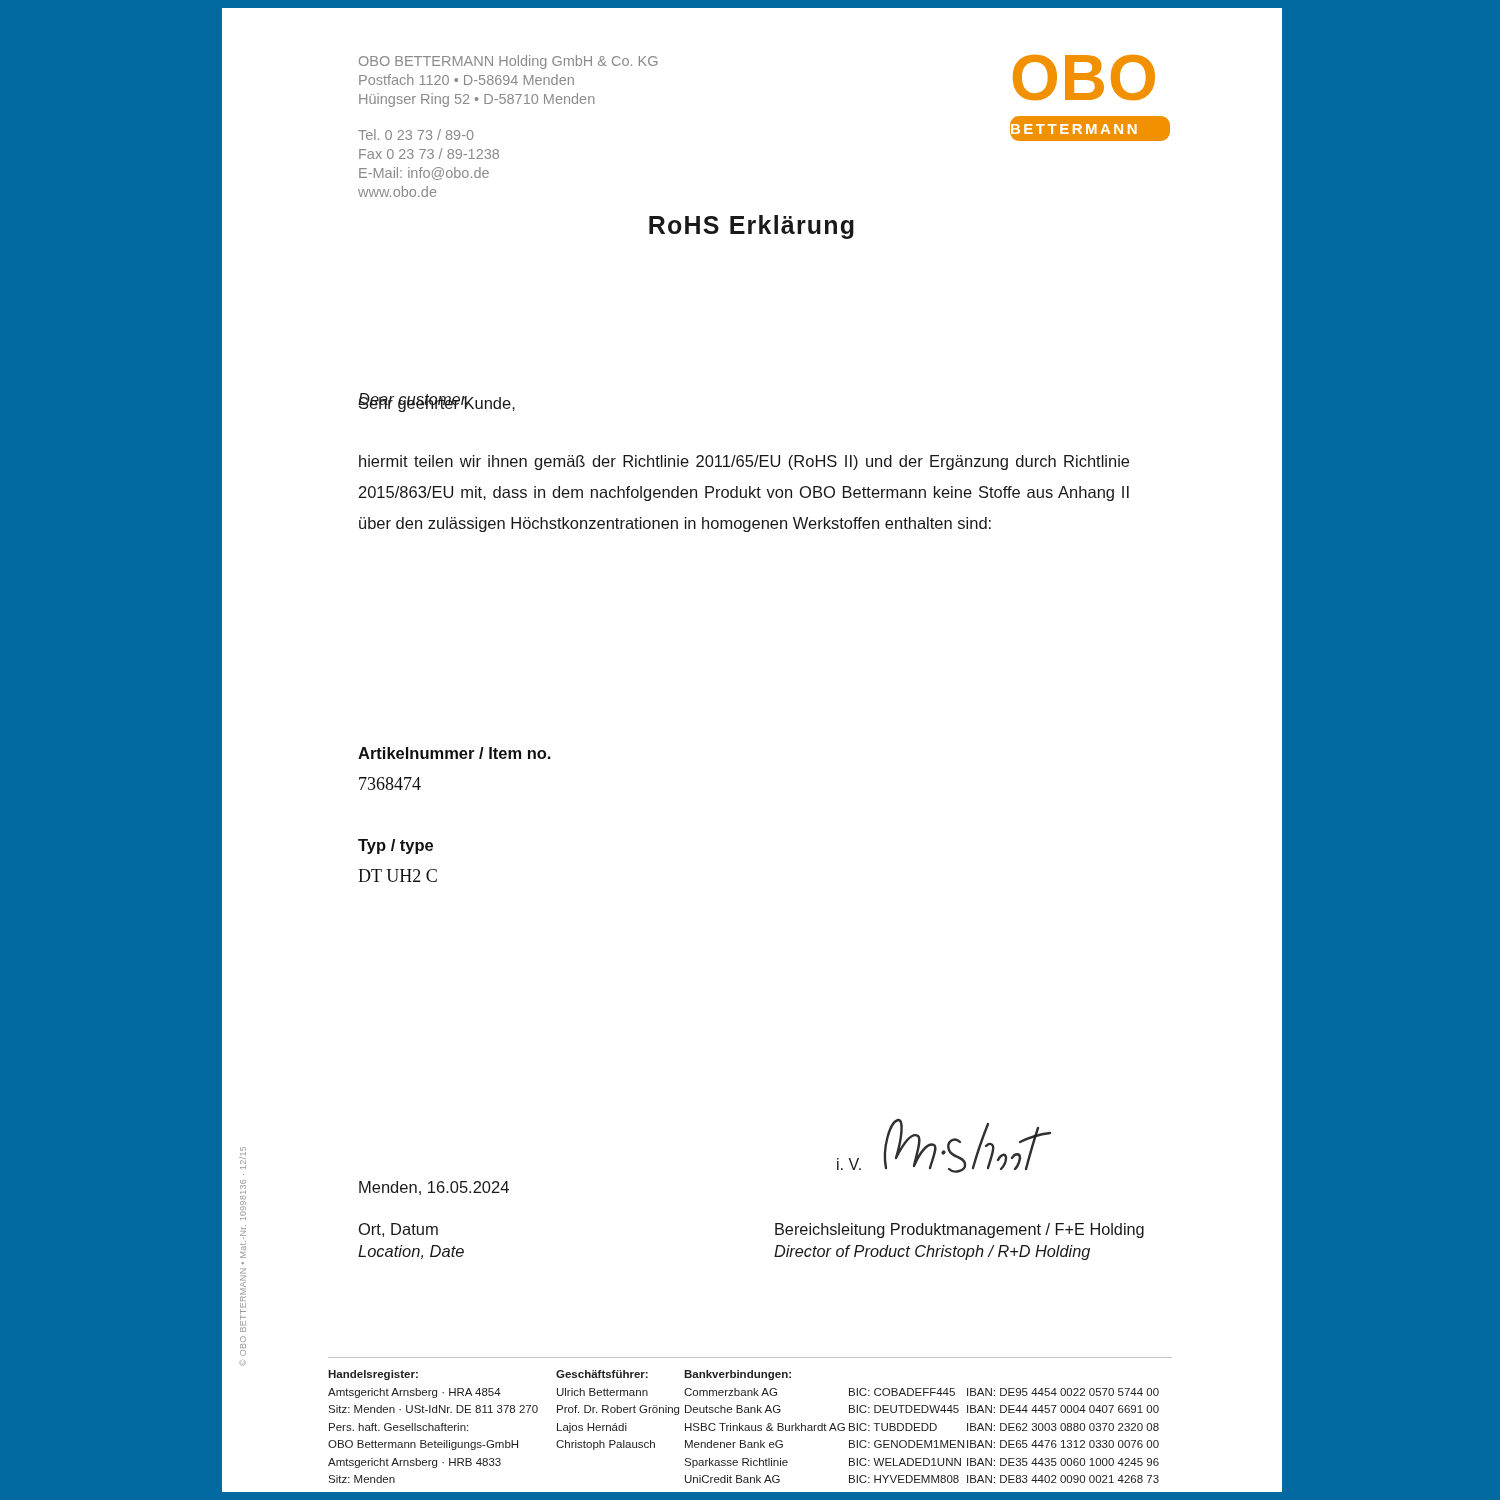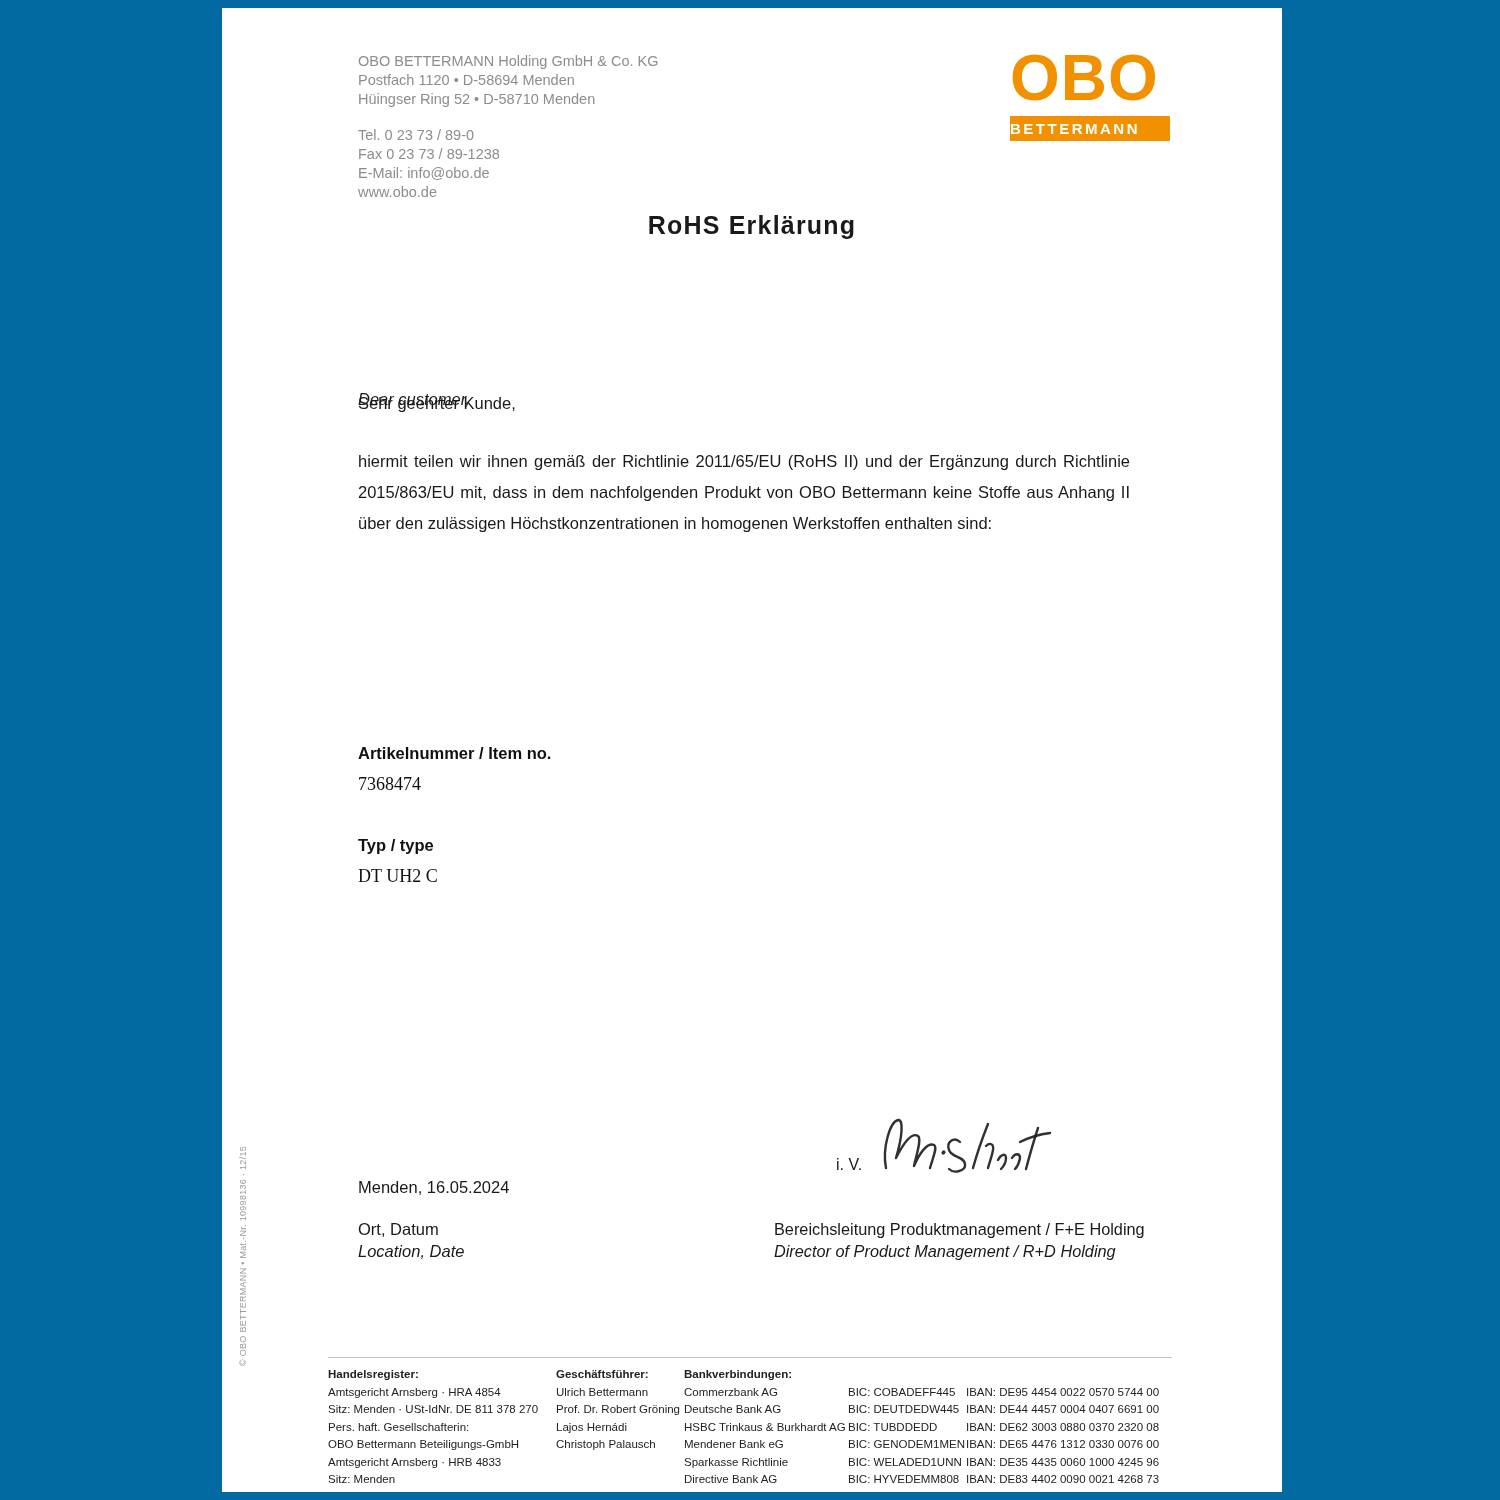--- a/index.html
+++ b/index.html
@@ -9,21 +9,21 @@
   .page { position:absolute; left:222px; top:8px; width:1060px; height:1484px; background:#ffffff; }
   .abs { position:absolute; }
 
   
   .sender { left:136px; top:44px; font-size:14.5px; line-height:19px; color:#8d8d8d; }
   .sender .contact { margin-top:17px; }
 
   
   .logo { left:788px; top:40px; width:160px; text-align:left; }
   .wordmark { font-size:64px; font-weight:700; color:var(--accent); line-height:0.95; letter-spacing:1px; }
-  .logobar { margin-top:7px; background:var(--accent); color:#ffffff; font-size:15px; font-weight:700; letter-spacing:2.5px; padding:4px 0; }
+  .logobar { margin-top:7px; background:var(--accent); color:#ffffff; font-size:15px; font-weight:700; letter-spacing:2.5px; padding:4px 0;border-radius:9px; }
 
   
   .title { top:202px; left:0; width:100%; text-align:center; color:#1a1a1a; font-size:25px; font-weight:700; line-height:31px; letter-spacing:1.2px; }
   .title .t-en { font-style:italic; }
 
   .bodytext { color:#1a1a1a; font-size:16.5px; }
   .sal-de { left:136px; top:350px;margin-top:36px; }
   .sal-en { left:136px; top:382px; font-style:italic; }
 
   .para { left:136px; width:772px; line-height:31px; text-align:justify; }
@@ -103,21 +103,21 @@
       <path d="M124,52 C127,46 132,45 132,50 C132,55 129,59 127,61"></path>
       <path d="M138,50 C141,45 146,45 146,50 C145,56 143,59 141,61"></path>
       <path d="M152,61 C156,46 160,32 164,20"></path>
       <path d="M146,34 C156,29 168,26 176,25"></path>
     </svg>
 
     <div class="abs bodytext date-line">Menden, 16.05.2024</div>
     <div class="abs bodytext date-label-de">Ort, Datum</div>
     <div class="abs bodytext date-label-en">Location, Date</div>
     <div class="abs bodytext role-de">Bereichsleitung Produktmanagement / F+E Holding</div>
-    <div class="abs bodytext role-en">Director of Product Management / R+D Holding</div>
+    <div class="abs bodytext role-en">Director of Product Christoph / R+D Holding</div>
 
     <div class="abs footer">
       <div>
         <div class="hdr">Handelsregister:</div>
         <div>Amtsgericht Arnsberg · HRA 4854</div>
         <div>Sitz: Menden · USt-IdNr. DE 811 378 270</div>
         <div>Pers. haft. Gesellschafterin:</div>
         <div>OBO Bettermann Beteiligungs-GmbH</div>
         <div>Amtsgericht Arnsberg · HRB 4833</div>
         <div>Sitz: Menden</div>
@@ -140,21 +140,21 @@
           <div>IBAN: DE44 4457 0004 0407 6691 00</div>
           <div>HSBC Trinkaus &amp; Burkhardt AG</div>
           <div>BIC: TUBDDEDD</div>
           <div>IBAN: DE62 3003 0880 0370 2320 08</div>
           <div>Mendener Bank eG</div>
           <div>BIC: GENODEM1MEN</div>
           <div>IBAN: DE65 4476 1312 0330 0076 00</div>
           <div>Sparkasse Richtlinie</div>
           <div>BIC: WELADED1UNN</div>
           <div>IBAN: DE35 4435 0060 1000 4245 96</div>
-          <div>Directive Bank AG</div>
+          <div>UniCredit Bank AG</div>
           <div>BIC: HYVEDEMM808</div>
           <div>IBAN: DE83 4402 0090 0021 4268 73</div>
         </div>
       </div>
     </div>
 
     <div class="abs side-note">© OBO BETTERMANN • Mat.-Nr. 10998136 · 12/15</div>
 
   </div>
 </div>

